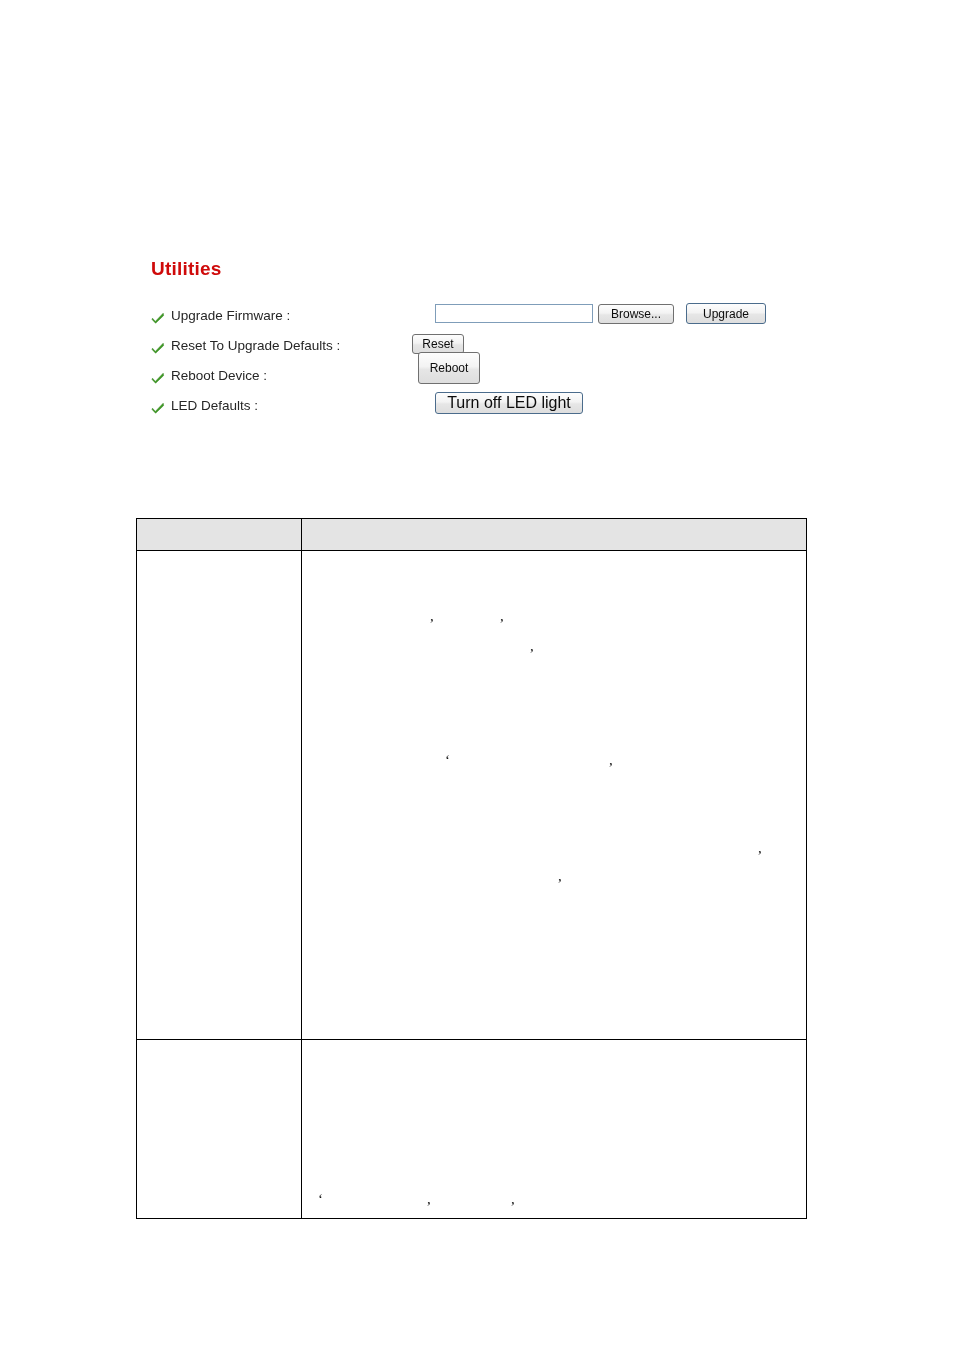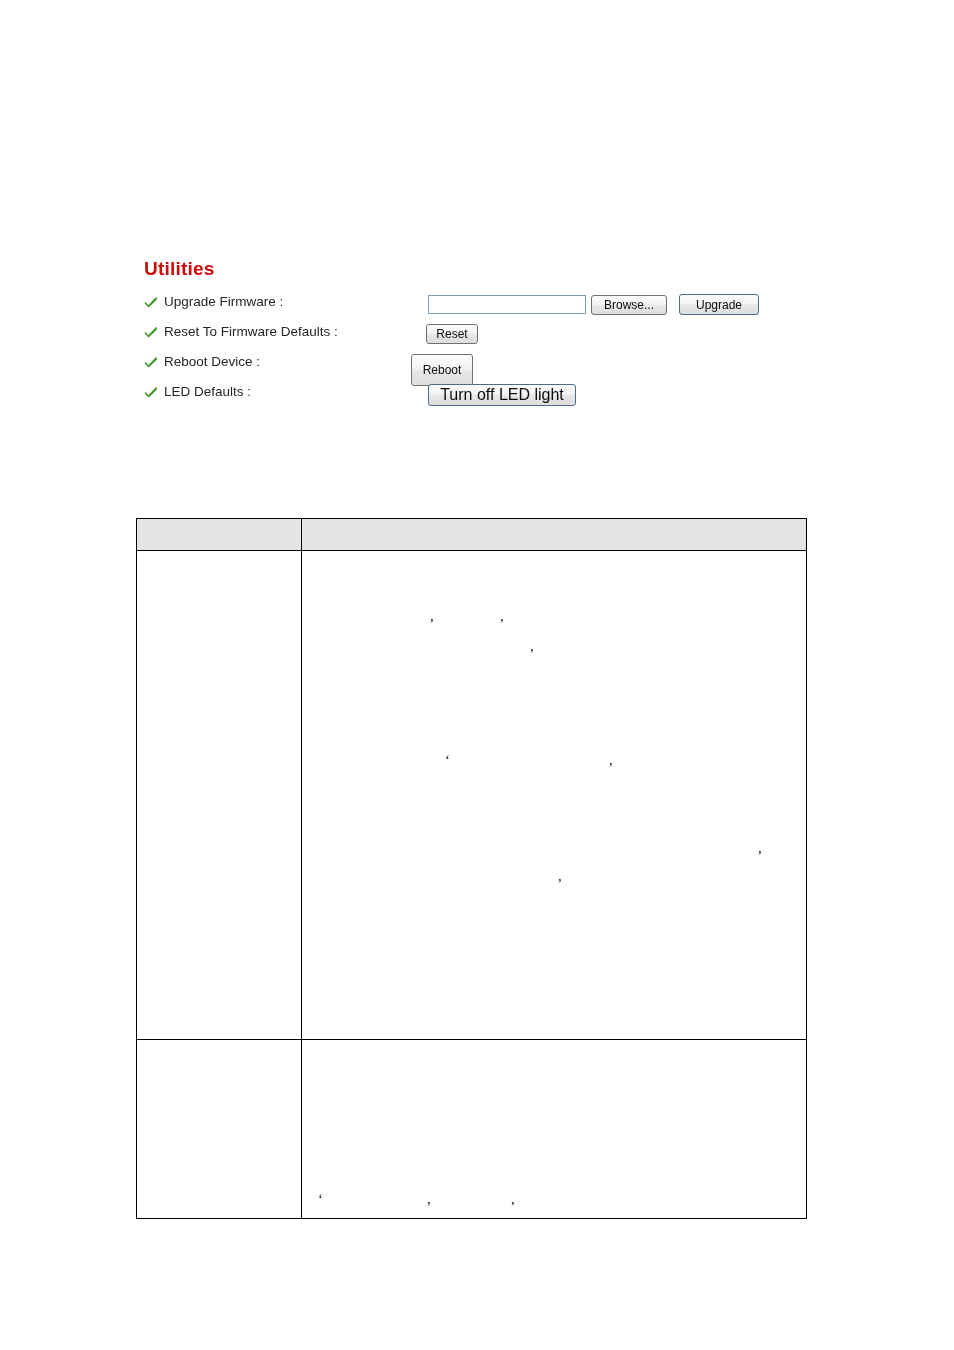--- a/index.html
+++ b/index.html
@@ -21,39 +21,39 @@
   .page {
     position: absolute;
     left: 0; top: 0;
     width: 954px;
     height: 1350px;
   }
 
   
   .panel {
     position: absolute;
-    left: 144px;
+    left: 151px;
     top: 258px;
     width: 680px;
   }
 
   .panel-title {
     font-size: 19px;
     font-weight: bold;
     color: #cf0a0a;
     letter-spacing: 0.2px;
     margin: 0 0 14px 0;
     line-height: 22px;
   }
 
   .setting-row {
     position: relative;
     height: 30px;
     display: flex;
-    align-items: flex-start;
+    align-items: flex-end;
   }
 
   .bullet {
     width: 14px;
     height: 14px;
     flex: 0 0 14px;
     margin-right: 6px;
     display: inline-block;
     position: relative;
     top: 1px;
@@ -129,21 +129,21 @@
 
   .btn-led {
     width: 148px;
     height: 22px;
     border-color: #4b6c8c;
     border-width: 1.5px;
     font-size: 16px;
   }
 
   .row-upgrade .controls { margin-left: 36px; }
-  .row-reset   .controls { margin-left: 34px; }
+  .row-reset   .controls { margin-left: 13px; }
   .row-reboot  .controls { margin-left: 19px; }
   .row-led     .controls { margin-left: 36px; }
 
   
   .desc-table {
     position: absolute;
     left: 136px;
     top: 518px;
     width: 670px;
     border-collapse: collapse;
@@ -208,21 +208,21 @@
         <button class="btn btn-upgrade">Upgrade</button>
       </span>
     </div>
 
     <div class="setting-row row-reset">
       <span class="bullet">
         <svg width="14" height="14" viewBox="0 0 14 14" aria-hidden="true">
           <path d="M1.5 7.2 L4.3 10.4 L12.2 2.2 L12.6 4.6 L4.6 12.2 L1.0 8.4 Z" fill="#3c9a22" stroke="#2f7d19" stroke-width="0.5"></path>
         </svg>
       </span>
-      <span class="setting-label">Reset To Firmware Defaults :</span>
+      <span class="setting-label">Reset To Upgrade Defaults :</span>
       <span class="controls">
         <button class="btn btn-reset">Reset</button>
       </span>
     </div>
 
     <div class="setting-row row-reboot">
       <span class="bullet">
         <svg width="14" height="14" viewBox="0 0 14 14" aria-hidden="true">
           <path d="M1.5 7.2 L4.3 10.4 L12.2 2.2 L12.6 4.6 L4.6 12.2 L1.0 8.4 Z" fill="#3c9a22" stroke="#2f7d19" stroke-width="0.5"></path>
         </svg>

